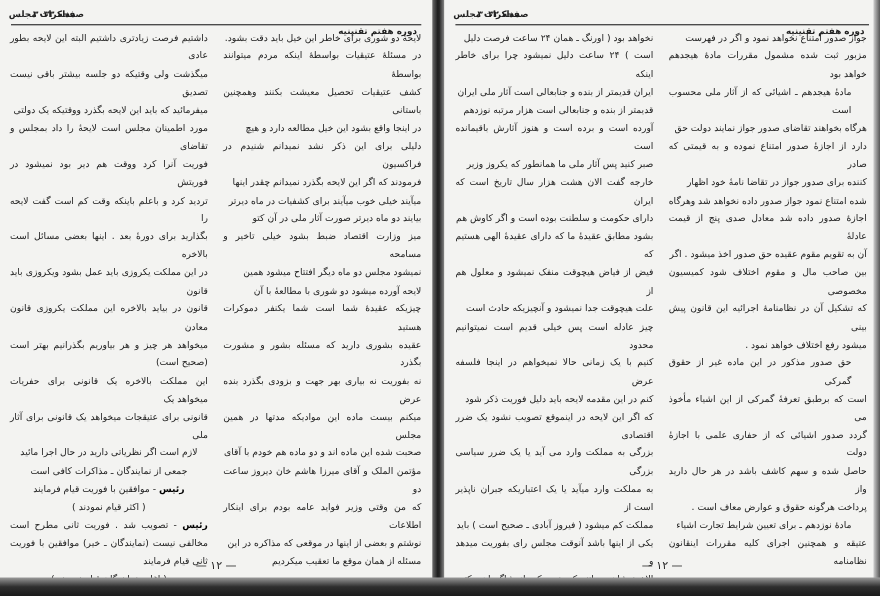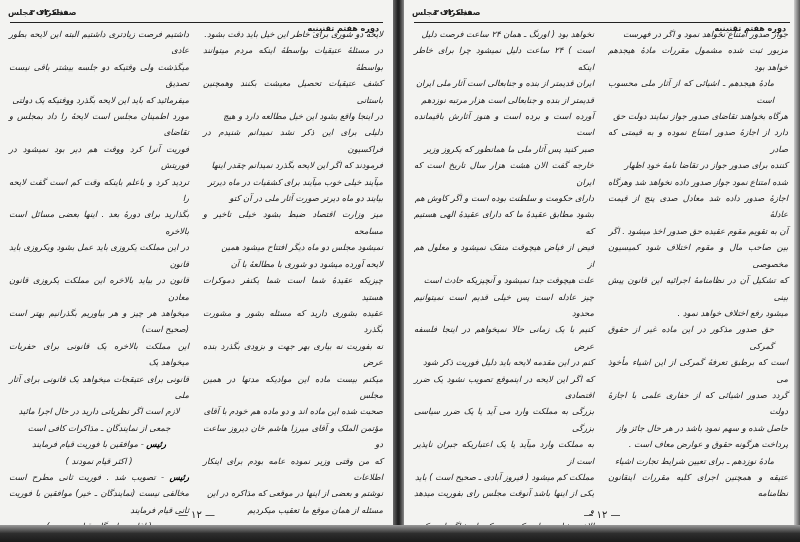--- a/index.html
+++ b/index.html
@@ -39,21 +39,21 @@
     .header .h-right { position: absolute; right: 6px; top: 16px; }
     .header .h-center { position: absolute; left: 0; right: 0; text-align: left; top: 0; }
     .header .h-left { position: absolute; left: 22px; top: 0; direction: rtl; }
     .header-rule {
       position: absolute; top: 22px; left: 10px; right: 10px; height: 0;
       border-top: 1.5px solid #222;
     }
     .col {
       position: absolute; top: 26px; width: 180px;
       font-size: 8.4px; line-height: 16.4px; color: #1a1a1a;
-      text-align: justify; text-align-last: right; font-style: italic;
+      text-align: justify; text-align-last: right;
     }
     .col p { margin: 0; }
     .col .c { text-align: center; text-align-last: center; }
     .col .ind { padding-right: 14px; }
     .col b { font-weight: bold; color: #000; }
     .page.left .col.c1 { right: 10px; }
     .page.left .col.c2 { right: 204px; }
     .page.right .col.c1 { right: 12px; }
     .page.right .col.c2 { right: 206px; }
     .folio {
@@ -85,21 +85,21 @@
       <p>بیایند دو ماه دیرتر صورت آثار ملی در آن کتو</p>
       <p>میز وزارت اقتصاد ضبط بشود خیلی تاخیر و مسامحه</p>
       <p>نمیشود مجلس دو ماه دیگر افتتاح میشود همین</p>
       <p>لایحه آورده میشود دو شوری با مطالعهٔ با آن</p>
       <p>چیزیکه عقیدهٔ شما است شما یکنفر دموکرات هستید</p>
       <p>عقیده بشوری دارید که مسئله بشور و مشورت بگذرد</p>
       <p>نه بفوریت نه بیاری بهر جهت و بزودی بگذرد بنده عرض</p>
       <p>میکنم بیست ماده این موادیکه مدتها در همین مجلس</p>
       <p>صحبت شده این ماده اند و دو ماده هم خودم با آقای</p>
       <p>مؤتمن الملک و آقای میرزا هاشم خان دیروز ساعت دو</p>
-      <p>که من وقتی وزیر نموده عامه بودم برای اینکار اطلاعات</p>
+      <p>که من وقتی وزیر فواید عامه بودم برای اینکار اطلاعات</p>
       <p>نوشتم و بعضی از اینها در موقعی که مذاکره در این</p>
       <p>مسئله از همان موقع ما تعقیب میکردیم</p>
 
     </div>
 
     <div class="col c2">
       <p>داشتیم فرصت زیادتری داشتیم البته این لایحه بطور عادی</p>
       <p>میگذشت ولی وقتیکه دو جلسه بیشتر باقی نیست تصدیق</p>
       <p>میفرمائید که باید این لایحه بگذرد ووقتیکه یک دولتی</p>
       <p>مورد اطمینان مجلس است لایحهٔ را داد بمجلس و تقاضای</p>
@@ -142,21 +142,21 @@
       <p>کننده برای صدور جواز در تقاضا نامهٔ خود اظهار</p>
       <p>شده امتناع نمود جواز صدور داده نخواهد شد وهرگاه</p>
       <p>اجازهٔ صدور داده شد معادل صدی پنج از قیمت عادلهٔ</p>
       <p>آن به تقویم مقوم عقیده حق صدور اخذ میشود . اگر</p>
       <p>بین صاحب مال و مقوم اختلاف شود کمیسیون مخصوصی</p>
       <p>که تشکیل آن در نظامنامهٔ اجرائیه این قانون پیش بینی</p>
       <p>میشود رفع اختلاف خواهد نمود .</p>
       <p class="ind">حق صدور مذکور در این ماده غیر از حقوق گمرکی</p>
       <p>است که برطبق تعرفهٔ گمرکی از این اشیاء مأخوذ می</p>
       <p>گردد صدور اشیائی که از حفاری علمی با اجازهٔ دولت</p>
-      <p>حاصل شده و سهم نمود باشد در هر حال جائز واز</p>
+      <p>حاصل شده و سهم کاشف باشد در هر حال دارید واز</p>
       <p>پرداخت هرگونه حقوق و عوارض معاف است .</p>
       <p class="ind">مادهٔ نوزدهم ـ برای تعیین شرایط تجارت اشیاء</p>
       <p>عتیقه و همچنین اجرای کلیه مقررات اینقانون نظامنامه</p>
 
     </div>
 
     <div class="col c2">
       <p>نخواهد بود ( اورنگ ـ همان ۲۴ ساعت فرصت دلیل</p>
       <p>است ) ۲۴ ساعت دلیل نمیشود چرا برای خاطر اینکه</p>
       <p>ایران قدیمتر از بنده و جنابعالی است آثار ملی ایران</p>

